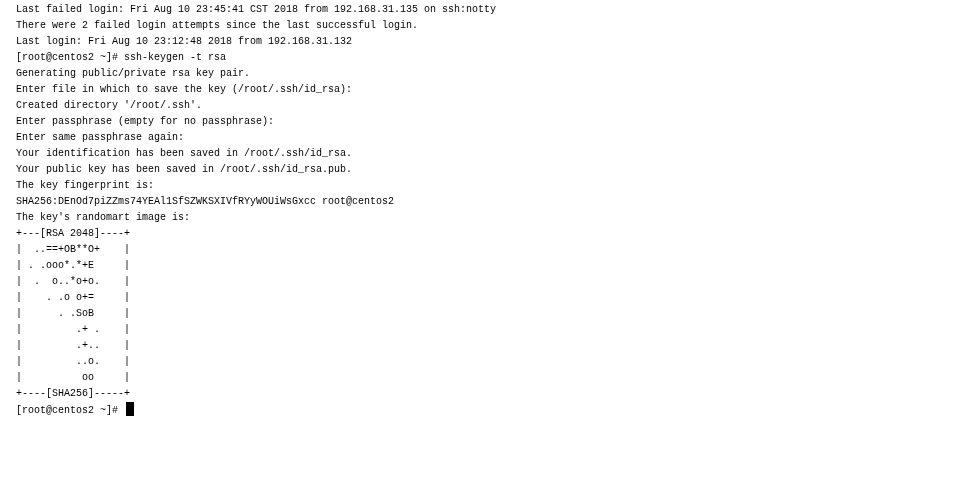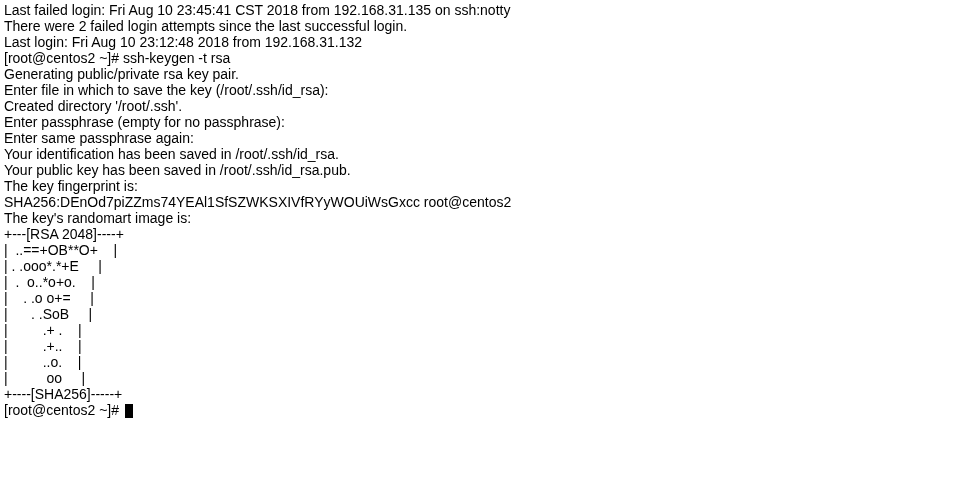--- a/index.html
+++ b/index.html
@@ -5,23 +5,23 @@
   html, body {
     margin: 0;
     padding: 0;
     width: 975px;
     height: 504px;
     background: #ffffff;
     overflow: hidden;
   }
   pre.terminal {
     margin: 0;
-    padding: 2px 4px;
-    font-family: Liberation Sans, sans-serif;
-    font-size: 14px;
+    padding: 2px 16px;
+    font-family: Liberation Mono, monospace;
+    font-size: 10px;
     line-height: 16px;
     white-space: pre;
     color: #000000;
   }
   .cursor {
     display: inline-block;
     width: 8px;
     height: 14px;
     background: #000000;
     vertical-align: text-bottom;

